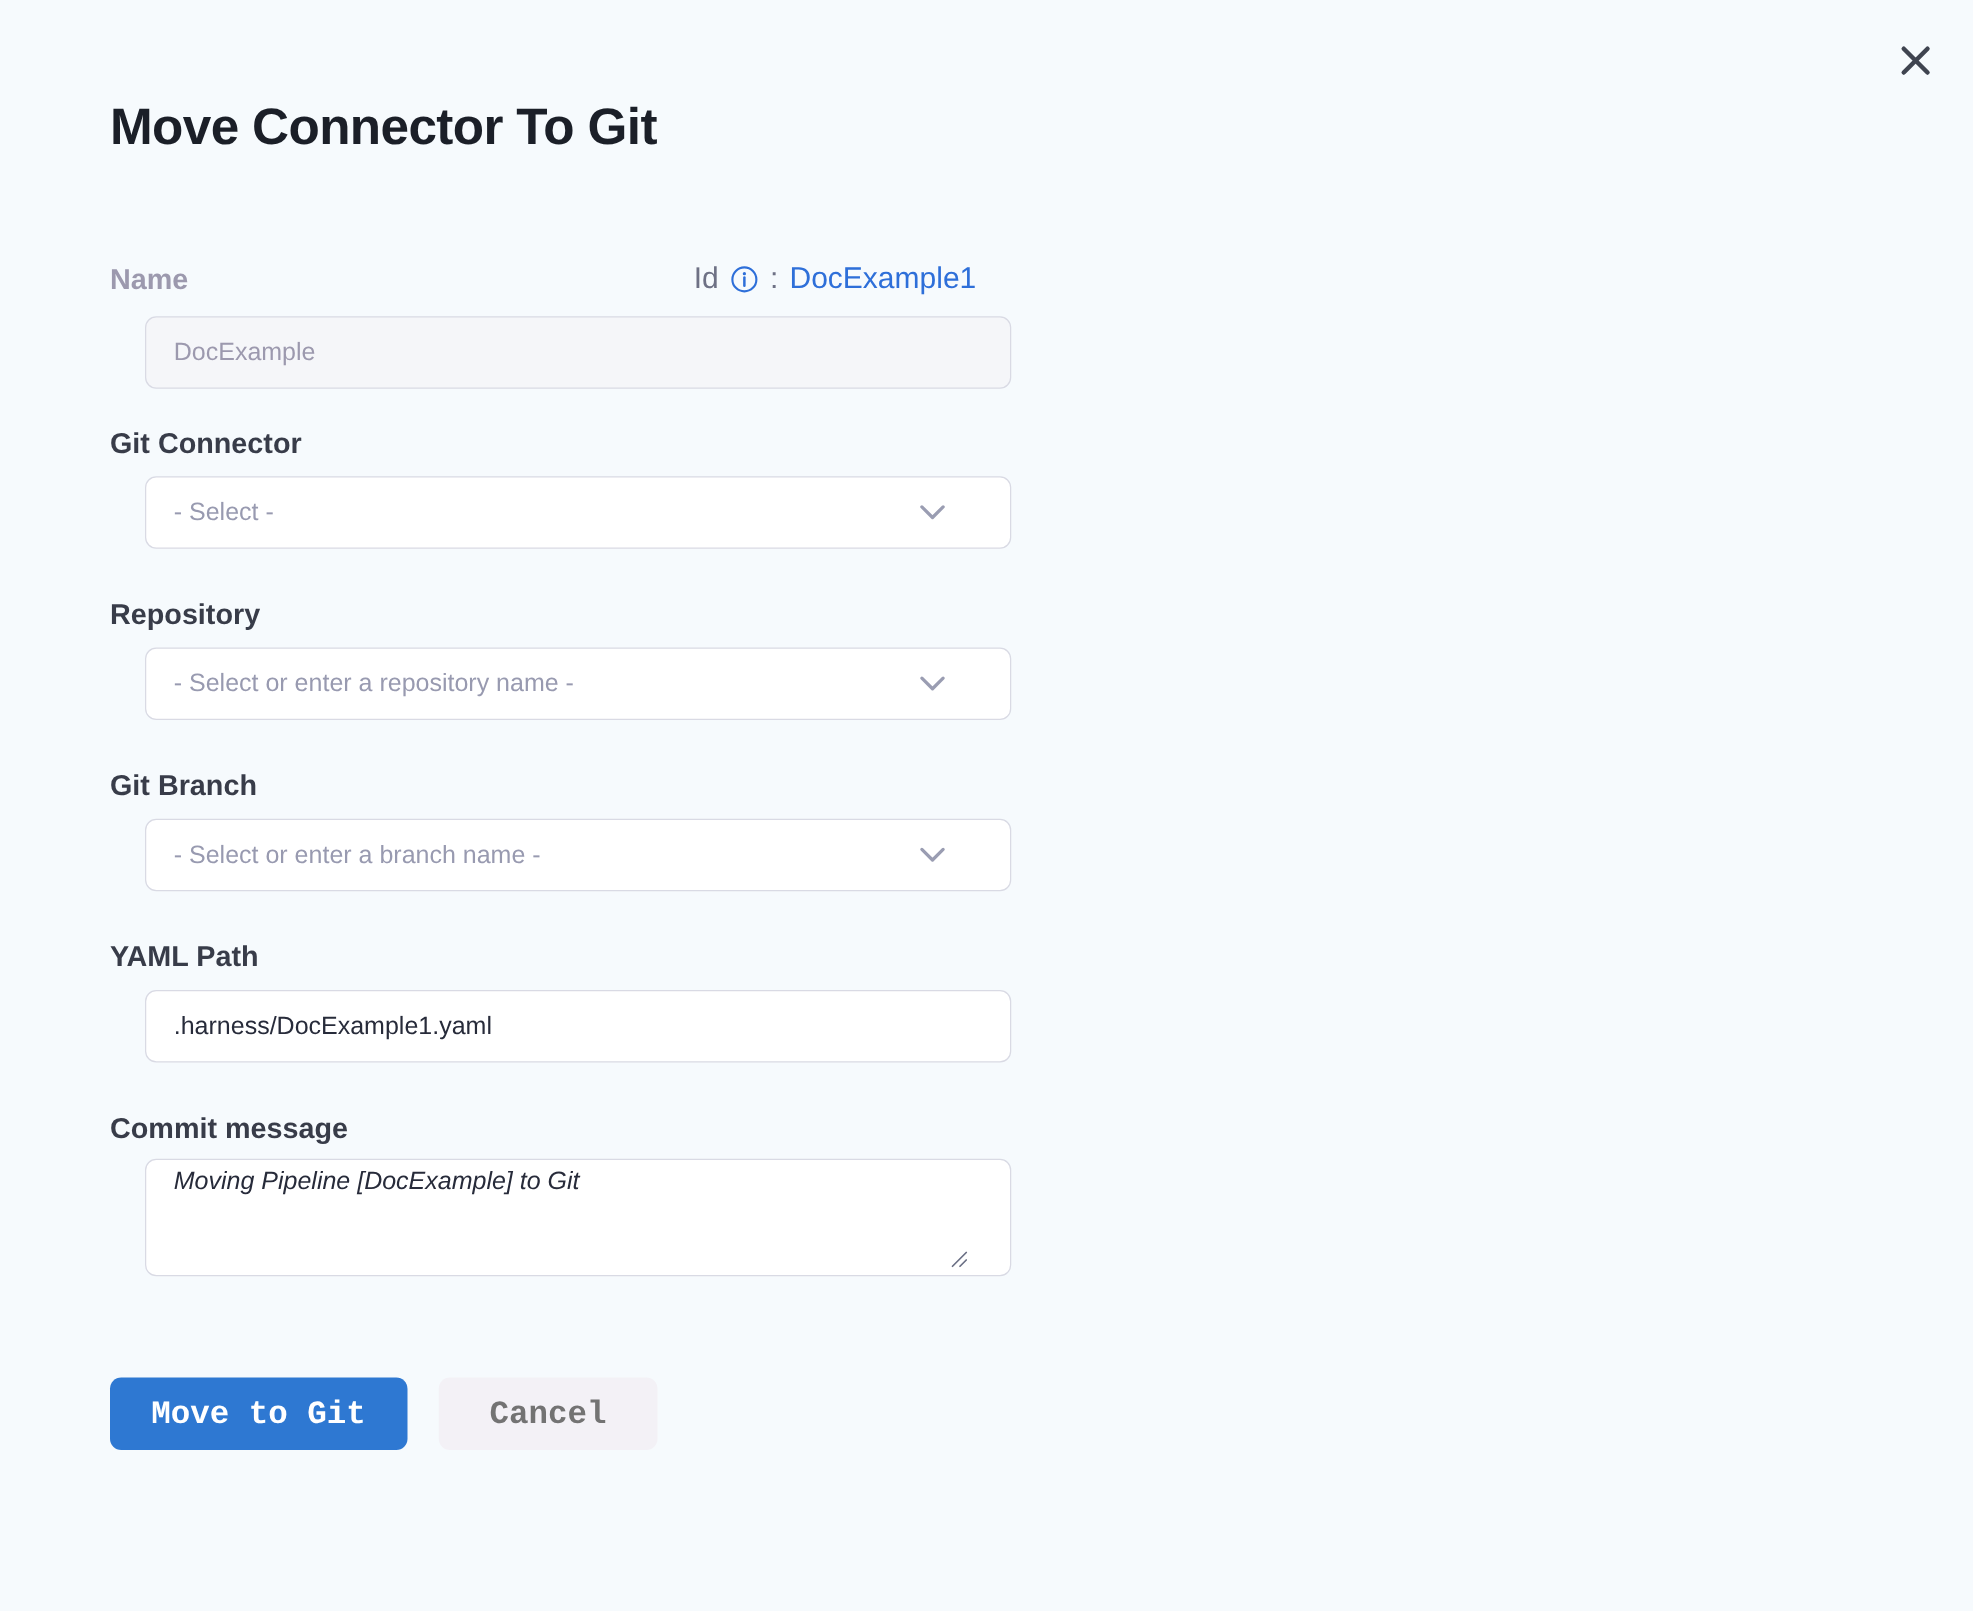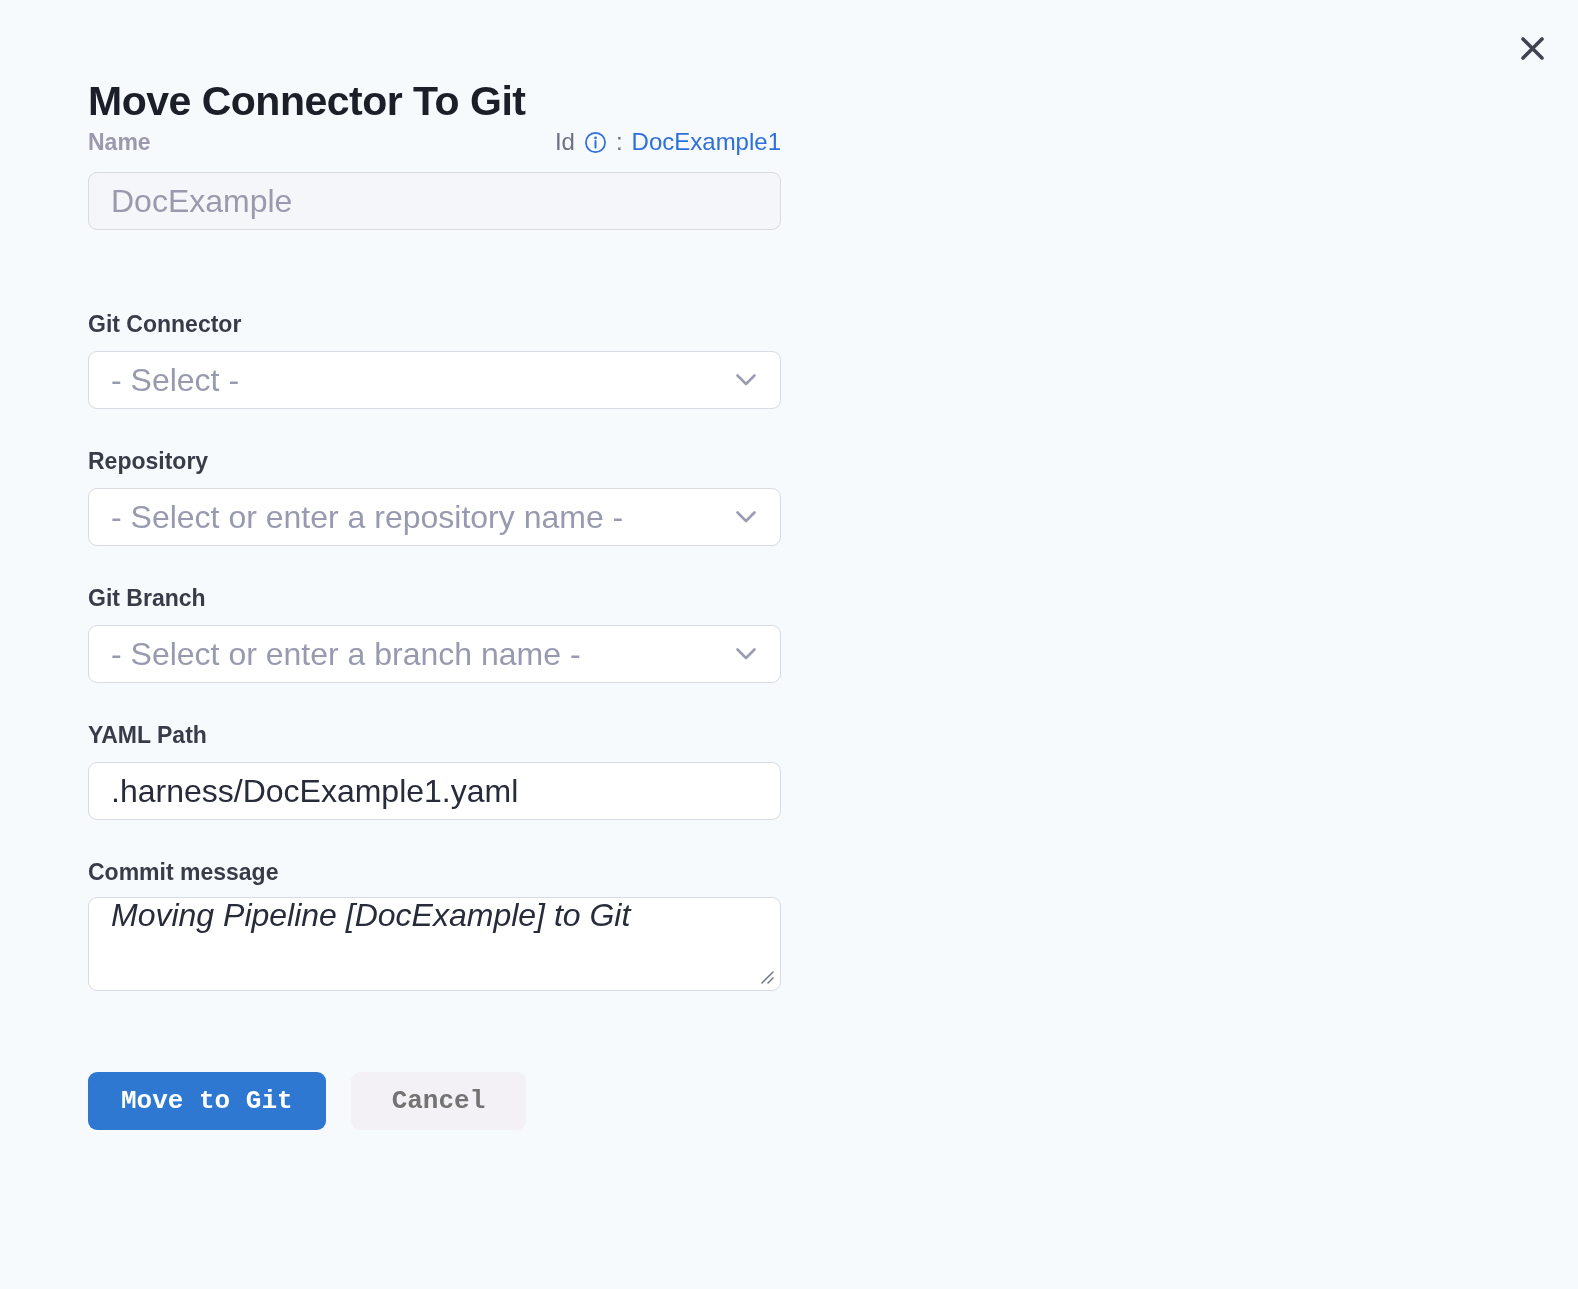--- a/index.html
+++ b/index.html
@@ -23,42 +23,42 @@
   .content { position: absolute; left: 88px; top: 0; width: 693px; }
 
   h1.title {
     margin-top: 76px;
     font-size: 41px; line-height: 50px; font-weight: 700;
     color: #1b1f28; letter-spacing: -0.5px;
   }
 
   
   .name-row {
-    height: 32px;
+    margin-top: 81px; height: 32px;
     display: flex; align-items: center; justify-content: space-between;
   }
   .label-muted { font-size: 23px; font-weight: 600; color: #9c99ae; }
   .id-group { display: flex; align-items: center; gap: 9px; font-size: 24px; }
   .id-label { color: #6e7185; font-weight: 500; }
   .id-sep { color: #6e7185; font-weight: 500; }
   .id-value { color: var(--link_blue, #2e6fd9); font-weight: 500; cursor: pointer; }
 
   .field-label {
     margin-top: 38px; display: block;
     font-size: 23px; line-height: 28px; font-weight: 600; color: #383c49;
   }
-  .field-label.first { margin-top: 80px; }
+  .field-label.first { margin-top: 29px; }
 
   .text-input, .select-input, .textarea-box {
     width: 693px; height: 58px;
     border: 1px solid #d9dae4; border-radius: 9px;
     background: #ffffff;
     font-family: "Liberation Sans", "DejaVu Sans", sans-serif;
-    font-size: 32px; color: #272b3a;
-    padding: 0 22px; outline: none;
+    font-size: 20px; color: #272b3a;
+    padding: 0 22px; outline: none; margin-left: 28px;
   }
   .text-input { margin-top: 13px; }
   .text-input::placeholder, .select-input::placeholder { color: #989ab0; opacity: 1; }
 
   .name-input-wrap { margin-top: 14px; }
   .text-input.disabled {
     background: #f5f6f9; color: #9c99ae; margin-top: 0;
   }
 
   .select-wrap { position: relative; margin-top: 13px; width: 693px; cursor: pointer; }

